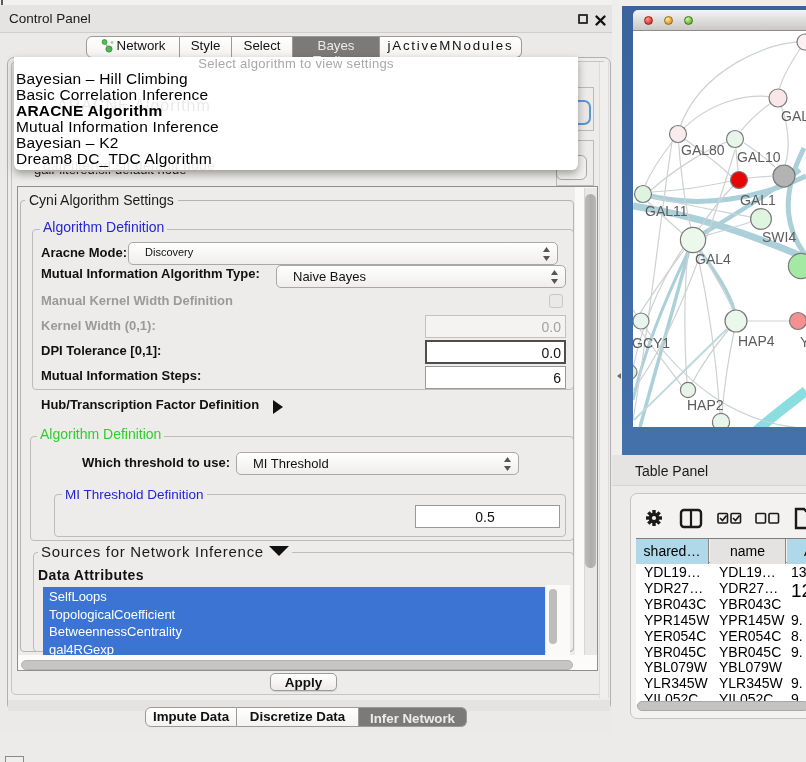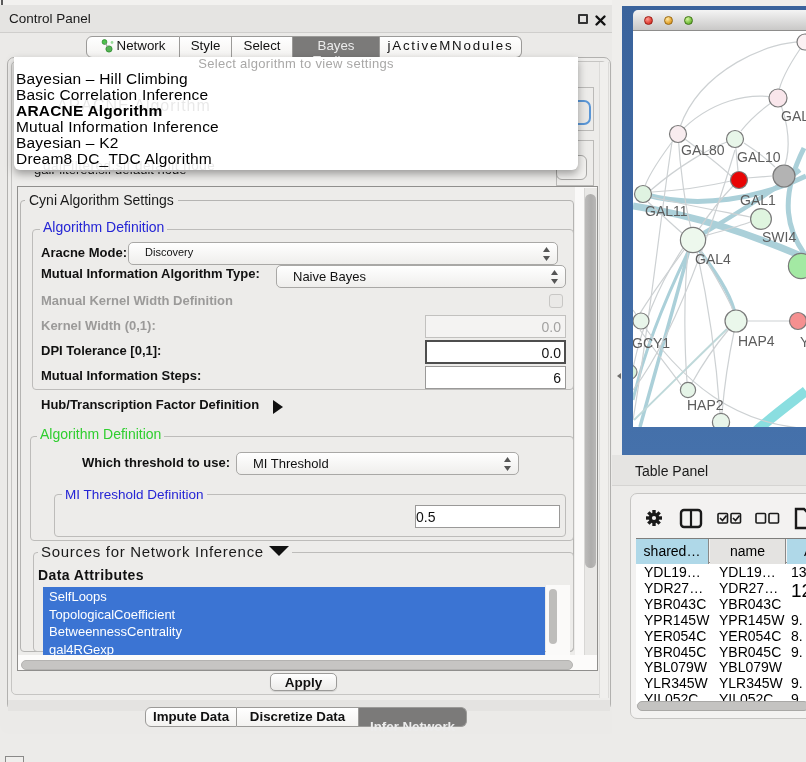--- a/index.html
+++ b/index.html
@@ -103,41 +103,41 @@
       <span style="position: absolute; left: 16px; top: 3px;">MI Threshold</span>
       <svg style="position:absolute;right:6px;top:3px;" width="9" height="16" viewBox="0 0 9 16">
         <path d="M4.5 1 L8 6 L1 6 Z" fill="#555"></path>
         <path d="M4.5 15 L8 10 L1 10 Z" fill="#555"></path>
       </svg>
     </div>
 
   <div class="abs" style="left:54px;top:494px;width:512px;height:43px;border:1px solid #BDBCBA;border-radius:4px;"></div>
   <div class="abs" style="left:62px;top:487px;font-size:13.5px;color:#2525D5;background:#EDECEA;padding:0 3px;">MI Threshold Definition</div>
   <div class="abs b" style="left:47px;top:508px;font-size:13px;color:#111;margin-top:36px;">Mutual Information Threshold:</div>
-  <div class="abs" style="left:415px;top:505px;width:145px;height:23px;border:1px solid #9A9998;background:#FFF;font-size:14px;color:#111;text-align:left;padding:3px 5px 0 0;">0.5</div>
+  <div class="abs" style="left:415px;top:505px;width:145px;height:23px;border:1px solid #9A9998;background:#FFF;font-size:14px;color:#111;text-align:center;padding:3px 5px 0 0;">0.5</div>
 
   <div class="abs" style="left:33px;top:552px;width:541px;height:100px;border:1px solid #BDBCBA;border-radius:4px;"></div>
   <div class="abs" style="left:38px;top:543px;font-size:15px;letter-spacing:0.7px;color:#1A1A1A;background:#EDECEA;padding:0 3px;">Sources for Network Inference <span style="display:inline-block;vertical-align:1px;width:0;height:0;border-left:10px solid transparent;border-right:10px solid transparent;border-top:10px solid #111;"></span></div>
   <div class="abs b" style="left:38px;top:567px;font-size:14px;letter-spacing:0.4px;color:#111;">Data Attributes</div>
 
   <div class="abs" style="left:43px;top:587px;width:502px;height:70px;background:#3B74D3;overflow:hidden;">
     <div style="padding-left:6px;color:#FFF;font-size:13px;line-height:17.5px;padding-top:1px;">SelfLoops<br>TopologicalCoefficient<br>BetweennessCentrality<br>gal4RGexp</div>
   </div>
   <div class="abs" style="left:546px;top:585px;width:24px;height:72px;background:#FBFAF9;"></div>
   <div class="abs" style="left:549px;top:589px;width:8px;height:55px;background:#BEBDBB;border-radius:4px;"></div>
 
   <div class="abs" style="left:18px;top:655px;width:579px;height:15px;background:#FCFBFA;"></div>
   <div class="abs" style="left:21px;top:660px;width:552px;height:10px;background:#C6C5C3;border:1px solid #B4B3B1;border-radius:5px;"></div>
 
   <div class="abs" style="left:270px;top:673px;width:67px;height:18px;border:1px solid #9C9B99;border-radius:5px;background:linear-gradient(#FFFFFF,#ECEBE9);box-shadow:0 1px 1px rgba(0,0,0,0.12);text-align:center;font-size:13.5px;font-weight:bold;color:#111;padding-top:1px;">Apply</div>
 
   <div class="abs" id="bottabs" style="left:145px;top:707px;height:20px;">
       <div style="position:absolute;left:0px;top:0;width:92px;height:20px;background:linear-gradient(#FFFFFF,#F3F2F0);border-radius:6px 0 0 6px;border:1px solid #9B9A98;border-left:1px solid #9B9A98;color:#111;font-size:13.3px;font-weight:bold;text-align:center;padding-top:1px;">Impute Data</div>
       <div style="position:absolute;left:92px;top:0;width:122px;height:20px;background:linear-gradient(#FFFFFF,#F3F2F0);border:1px solid #9B9A98;border-left:none;color:#111;font-size:13.3px;font-weight:bold;text-align:center;padding-top:1px;">Discretize Data</div>
-      <div style="position:absolute;left:214px;top:0;width:108px;height:20px;background:#7B7A79;border-radius:0 6px 6px 0;border:1px solid #9B9A98;border-left:none;color:#ECECEC;font-size:13.3px;font-weight:bold;text-align:center;padding-top:11px;">Infer Network</div>
+      <div style="position:absolute;left:214px;top:0;width:108px;height:20px;background:#7B7A79;border-radius:0 6px 6px 0;border:1px solid #9B9A98;border-left:none;color:#ECECEC;font-size:13.3px;font-weight:bold;text-align:center;padding-top:3px;">Infer Network</div>
     </div>
 
   <div class="abs" style="left:5px;top:756px;width:19px;height:12px;border:1.5px solid #8A8988;background:#EFEEEC;"></div>
 </div>
 
 <div class="abs" style="left:612px;top:0;width:194px;height:6px;background:#EFEEEC;"></div>
 <div class="abs" style="left:612px;top:5px;width:10px;height:757px;background:#EFEEEC;"></div>
 <div class="abs" style="left:622px;top:6px;width:184px;height:449px;background:linear-gradient(#3A639C,#4571AB);"></div>
 
 <div class="abs" style="left:633px;top:10px;width:173px;height:21px;background:linear-gradient(#F4F4F4,#C9C8C7);border-bottom:1px solid #8E8D8C;border-radius:5px 0 0 0;"></div>

